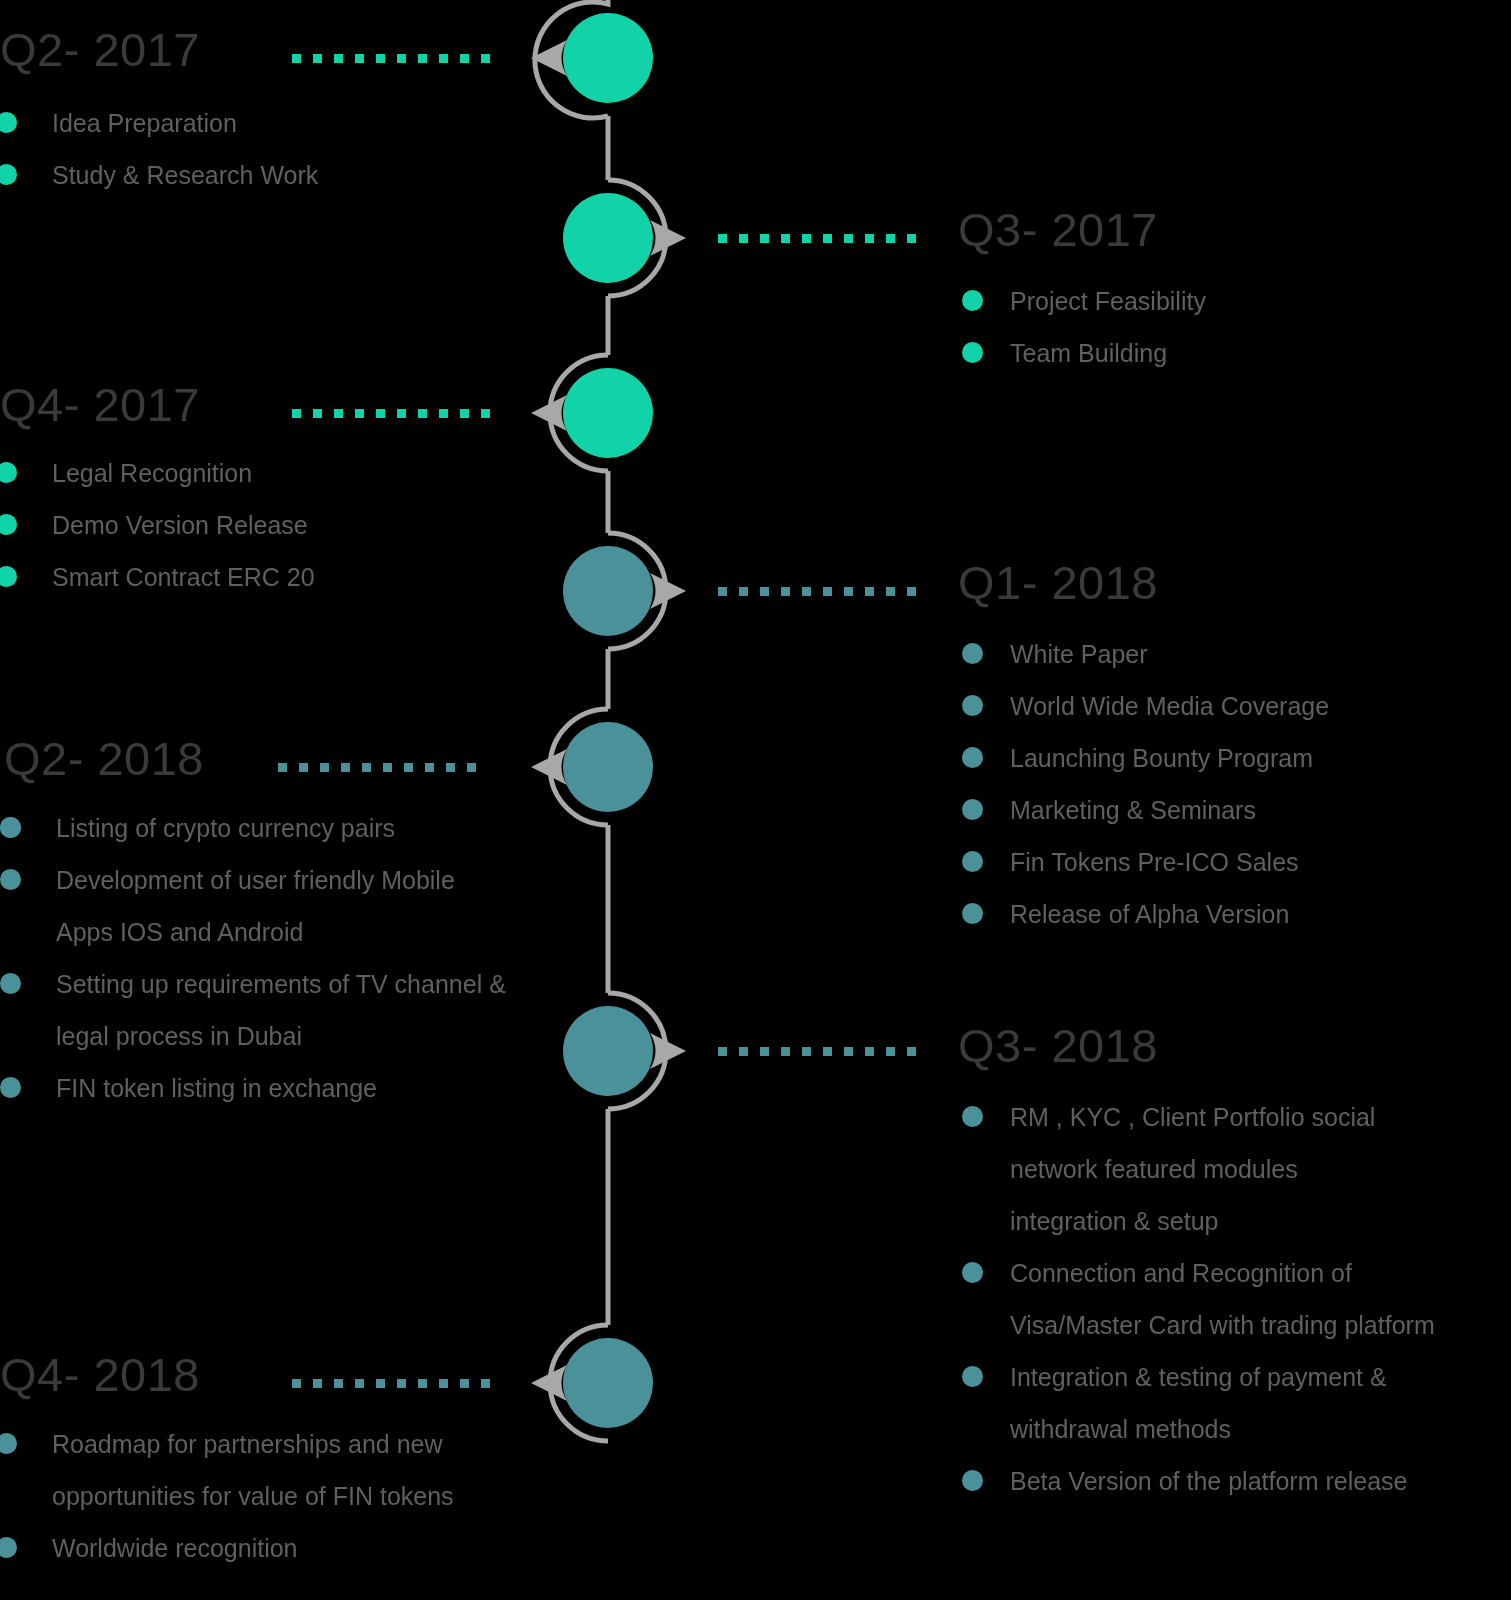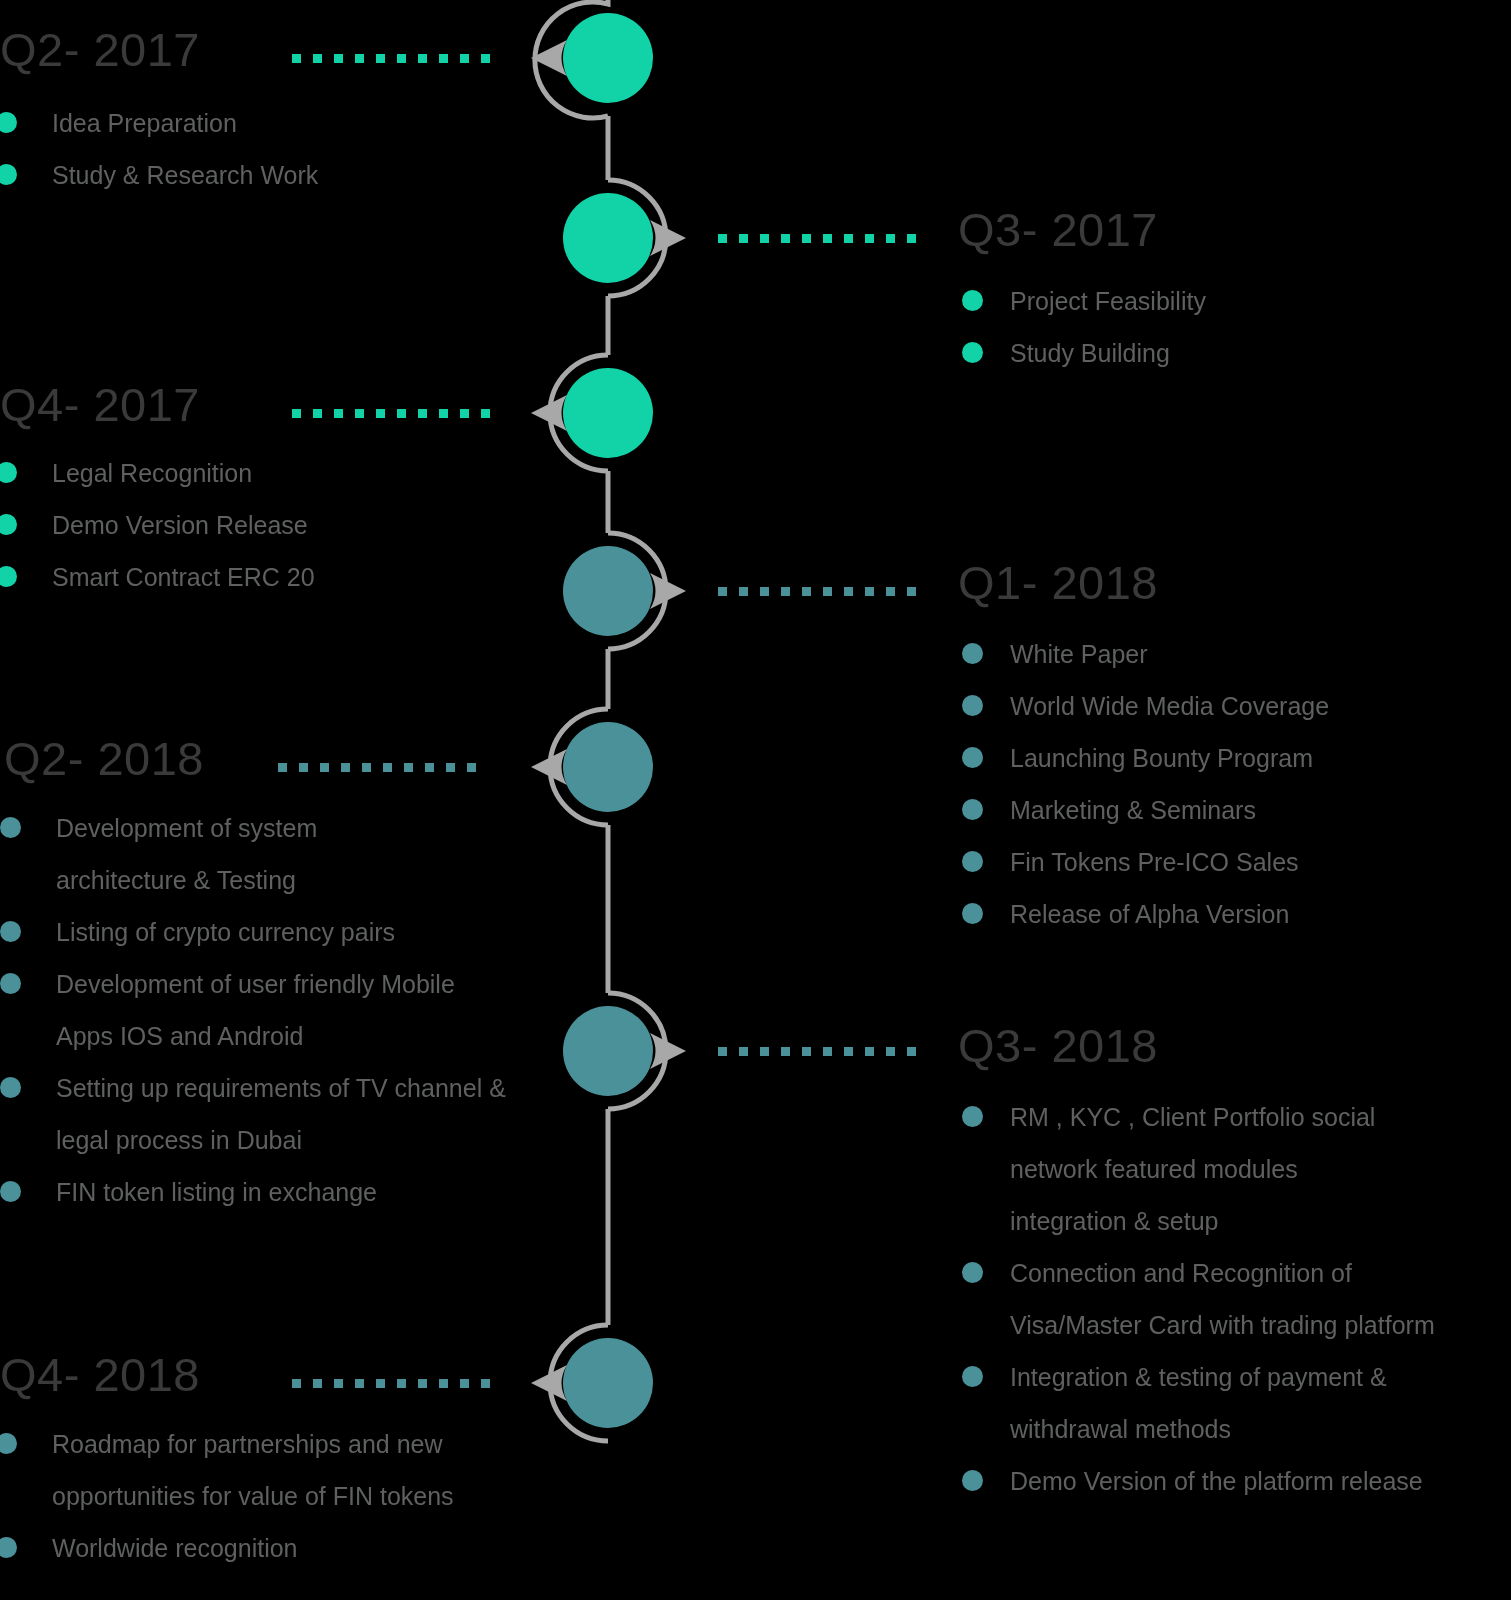--- a/index.html
+++ b/index.html
@@ -129,21 +129,21 @@
     <ul class="qlist" style="margin-top:24px;">
       <li class="qitem"><span class="dot" style="background:#12d2a7"></span><span>Idea Preparation</span></li>
       <li class="qitem"><span class="dot" style="background:#12d2a7"></span><span>Study &amp; Research Work</span></li>
     </ul>
   </div>
 
   <div class="qblock right" style="left:958px;top:206px;width:553px;">
     <div class="qtitle">Q3- 2017</div>
     <ul class="qlist" style="margin-top:22px;padding-left:0px;">
       <li class="qitem" style="padding-left:52px;"><span class="dot" style="left:4px;background:#12d2a7"></span><span>Project Feasibility</span></li>
-      <li class="qitem" style="padding-left:52px;"><span class="dot" style="left:4px;background:#12d2a7"></span><span>Study Building</span></li>
+      <li class="qitem" style="padding-left:52px;"><span class="dot" style="left:4px;background:#12d2a7"></span><span>Team Building</span></li>
     </ul>
   </div>
 
   <div class="qblock left" style="left:0px;top:381px;width:540px;">
     <div class="qtitle">Q4- 2017</div>
     <ul class="qlist" style="margin-top:19px;">
       <li class="qitem"><span class="dot" style="background:#12d2a7"></span><span>Legal Recognition</span></li>
       <li class="qitem"><span class="dot" style="background:#12d2a7"></span><span>Demo Version Release</span></li>
       <li class="qitem"><span class="dot" style="background:#12d2a7"></span><span>Smart Contract ERC 20</span></li>
     </ul>
@@ -157,42 +157,41 @@
       <li class="qitem" style="padding-left:52px;"><span class="dot" style="left:4px;background:#4b9199"></span><span>Launching Bounty Program</span></li>
       <li class="qitem" style="padding-left:52px;"><span class="dot" style="left:4px;background:#4b9199"></span><span>Marketing &amp; Seminars</span></li>
       <li class="qitem" style="padding-left:52px;"><span class="dot" style="left:4px;background:#4b9199"></span><span>Fin Tokens Pre-ICO Sales</span></li>
       <li class="qitem" style="padding-left:52px;"><span class="dot" style="left:4px;background:#4b9199"></span><span>Release of Alpha Version</span></li>
     </ul>
   </div>
 
   <div class="qblock left" style="left:4px;top:735px;width:600px;">
     <div class="qtitle">Q2- 2018</div>
     <ul class="qlist" style="margin-top:20px;">
-      <li class="qitem"><span class="dot" style="background:#4b9199"></span><span>Development of system
-architecture &amp; Testing</span></li>
+      <li class="qitem"><span class="dot" style="background:#4b9199"></span></li>
       <li class="qitem"><span class="dot" style="background:#4b9199"></span><span>Listing of crypto currency pairs</span></li>
       <li class="qitem"><span class="dot" style="background:#4b9199"></span><span>Development of user friendly Mobile
 Apps IOS and Android</span></li>
       <li class="qitem"><span class="dot" style="background:#4b9199"></span><span>Setting up requirements of TV channel &amp;
 legal process in Dubai</span></li>
       <li class="qitem"><span class="dot" style="background:#4b9199"></span><span>FIN token listing in exchange</span></li>
     </ul>
   </div>
 
   <div class="qblock right" style="left:958px;top:1022px;width:553px;">
     <div class="qtitle">Q3- 2018</div>
     <ul class="qlist" style="margin-top:22px;">
       <li class="qitem" style="padding-left:52px;"><span class="dot" style="left:4px;background:#4b9199"></span><span>RM , KYC , Client Portfolio social
 network featured modules
 integration &amp; setup</span></li>
       <li class="qitem" style="padding-left:52px;"><span class="dot" style="left:4px;background:#4b9199"></span><span>Connection and Recognition of
 Visa/Master Card with trading platform</span></li>
       <li class="qitem" style="padding-left:52px;"><span class="dot" style="left:4px;background:#4b9199"></span><span>Integration &amp; testing of payment &amp;
 withdrawal methods</span></li>
-      <li class="qitem" style="padding-left:52px;"><span class="dot" style="left:4px;background:#4b9199"></span><span>Demo Version of the platform release</span></li>
+      <li class="qitem" style="padding-left:52px;"><span class="dot" style="left:4px;background:#4b9199"></span><span>Beta Version of the platform release</span></li>
     </ul>
   </div>
 
   <div class="qblock left" style="left:0px;top:1351px;width:600px;">
     <div class="qtitle">Q4- 2018</div>
     <ul class="qlist" style="margin-top:20px;">
       <li class="qitem"><span class="dot" style="background:#4b9199"></span><span>Roadmap  for partnerships and new
 opportunities for value of FIN tokens</span></li>
       <li class="qitem"><span class="dot" style="background:#4b9199"></span><span>Worldwide recognition</span></li>
     </ul>

